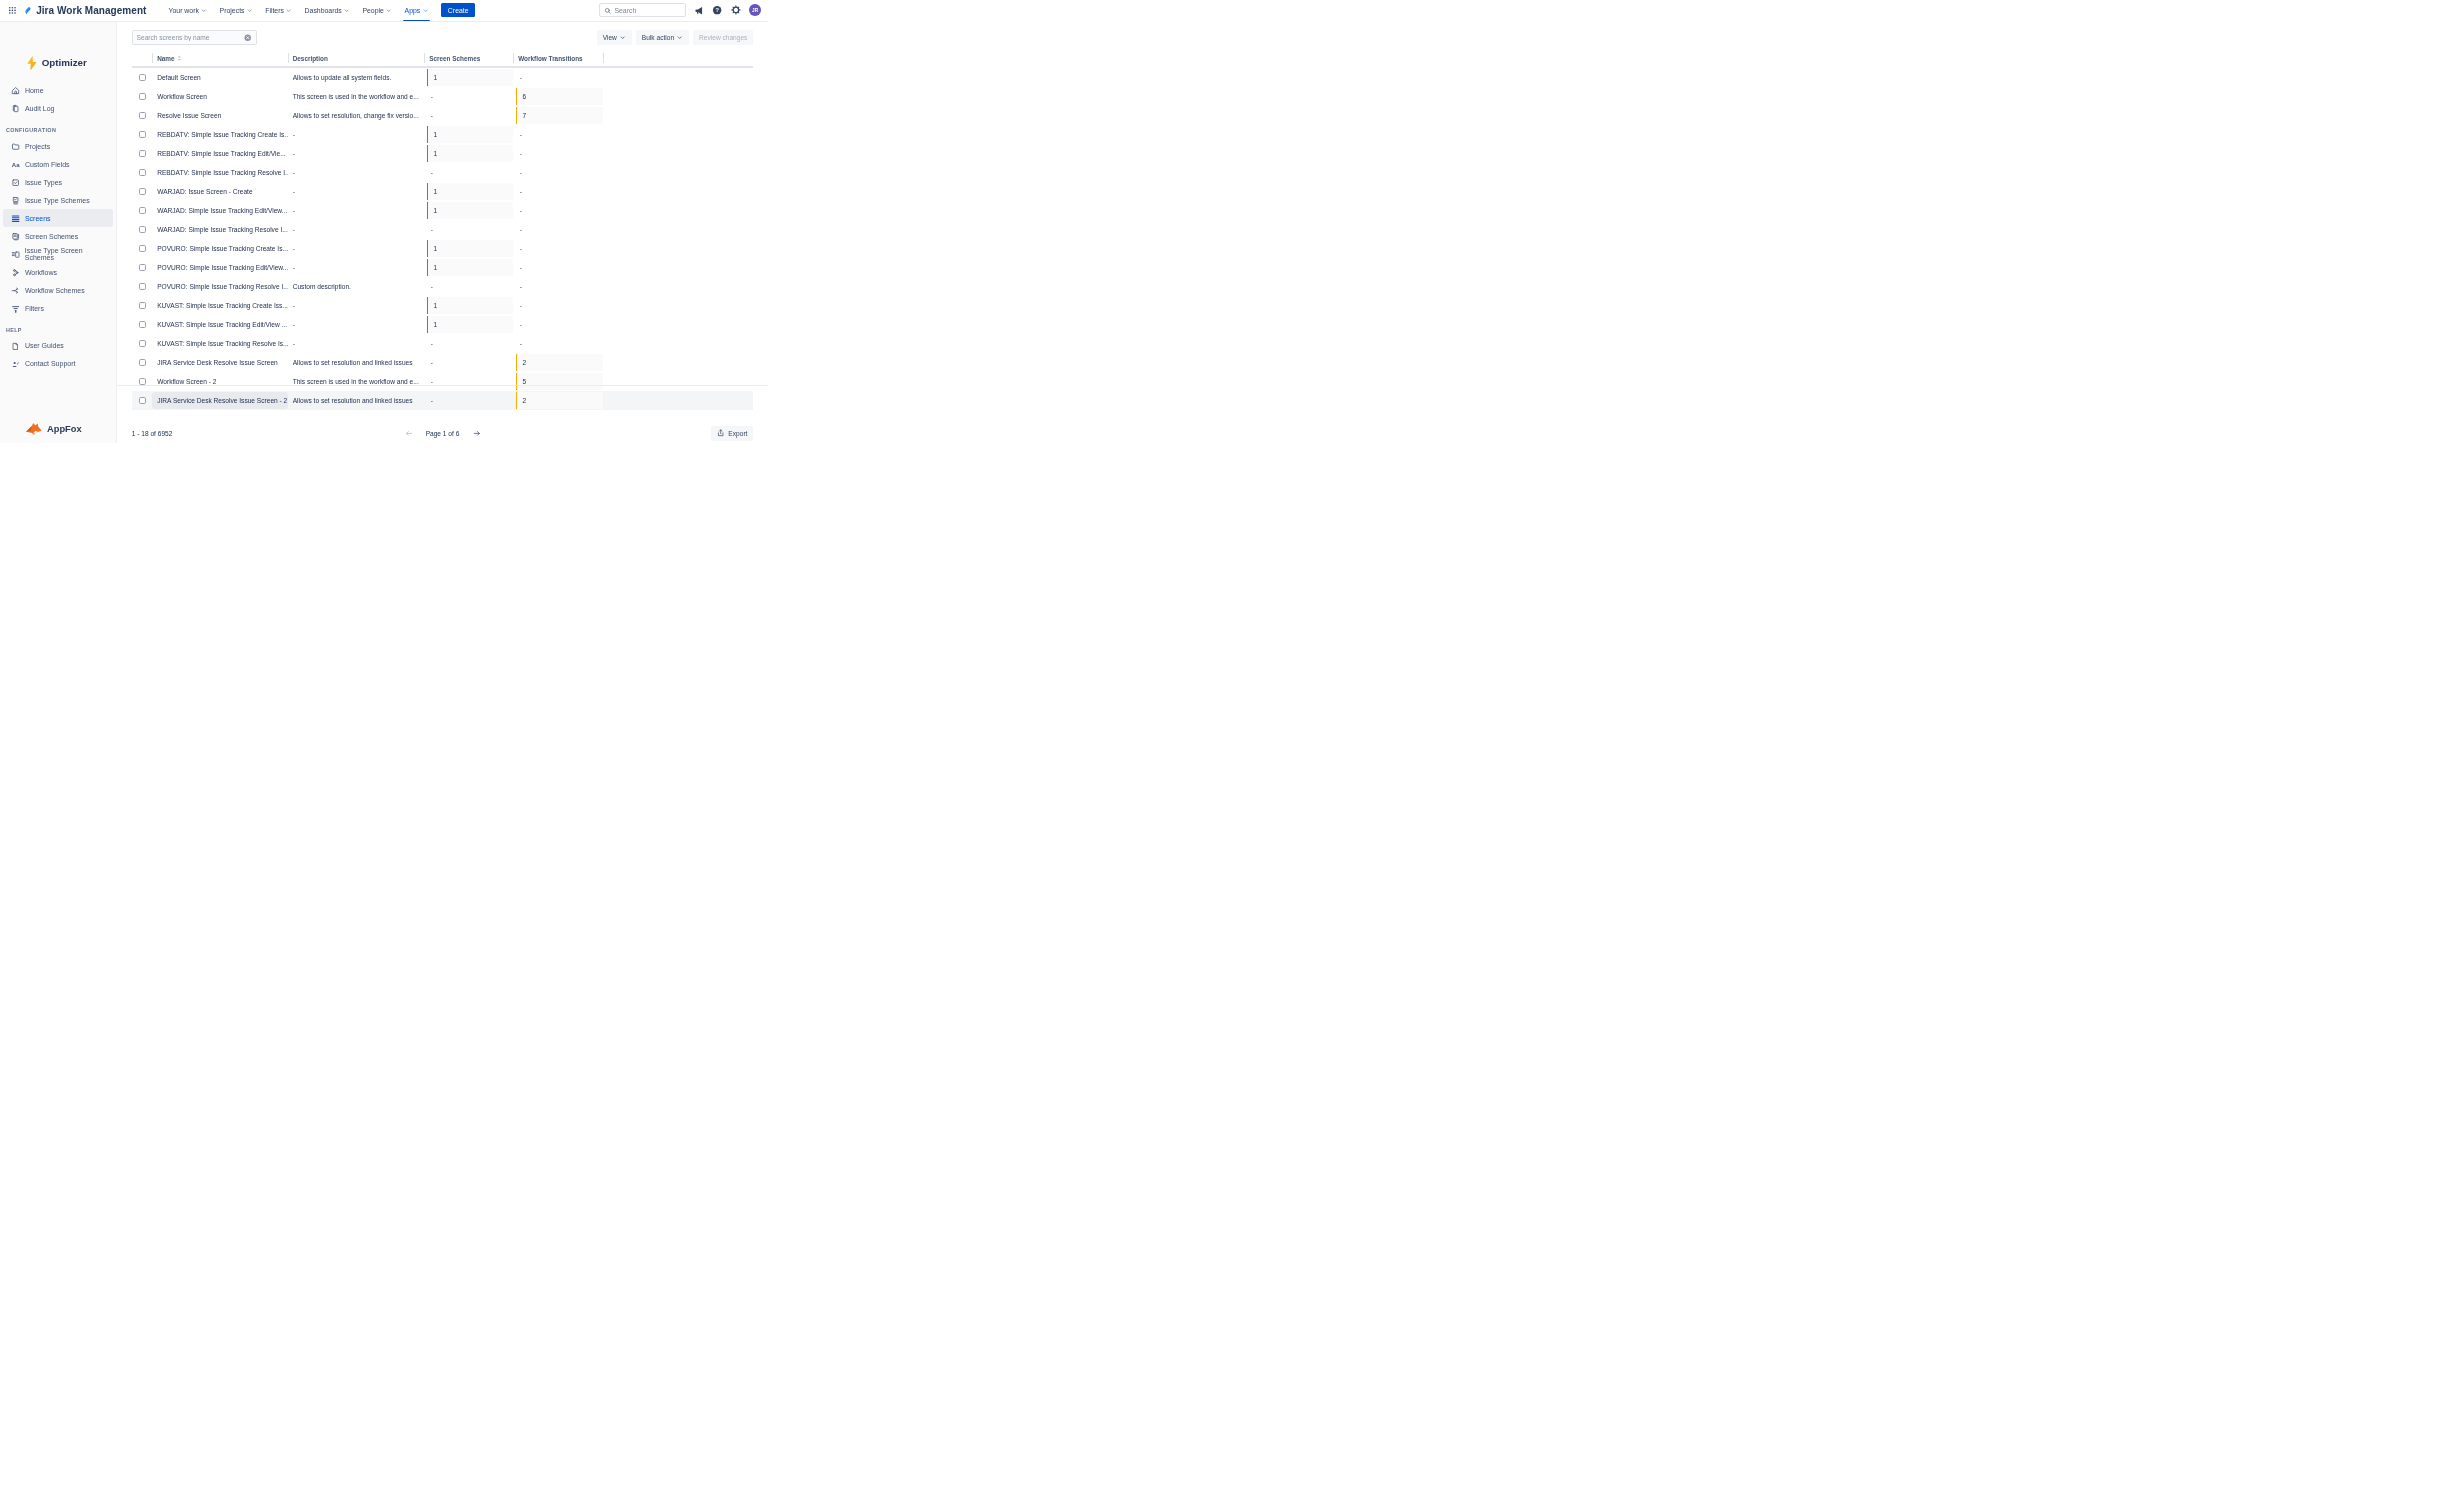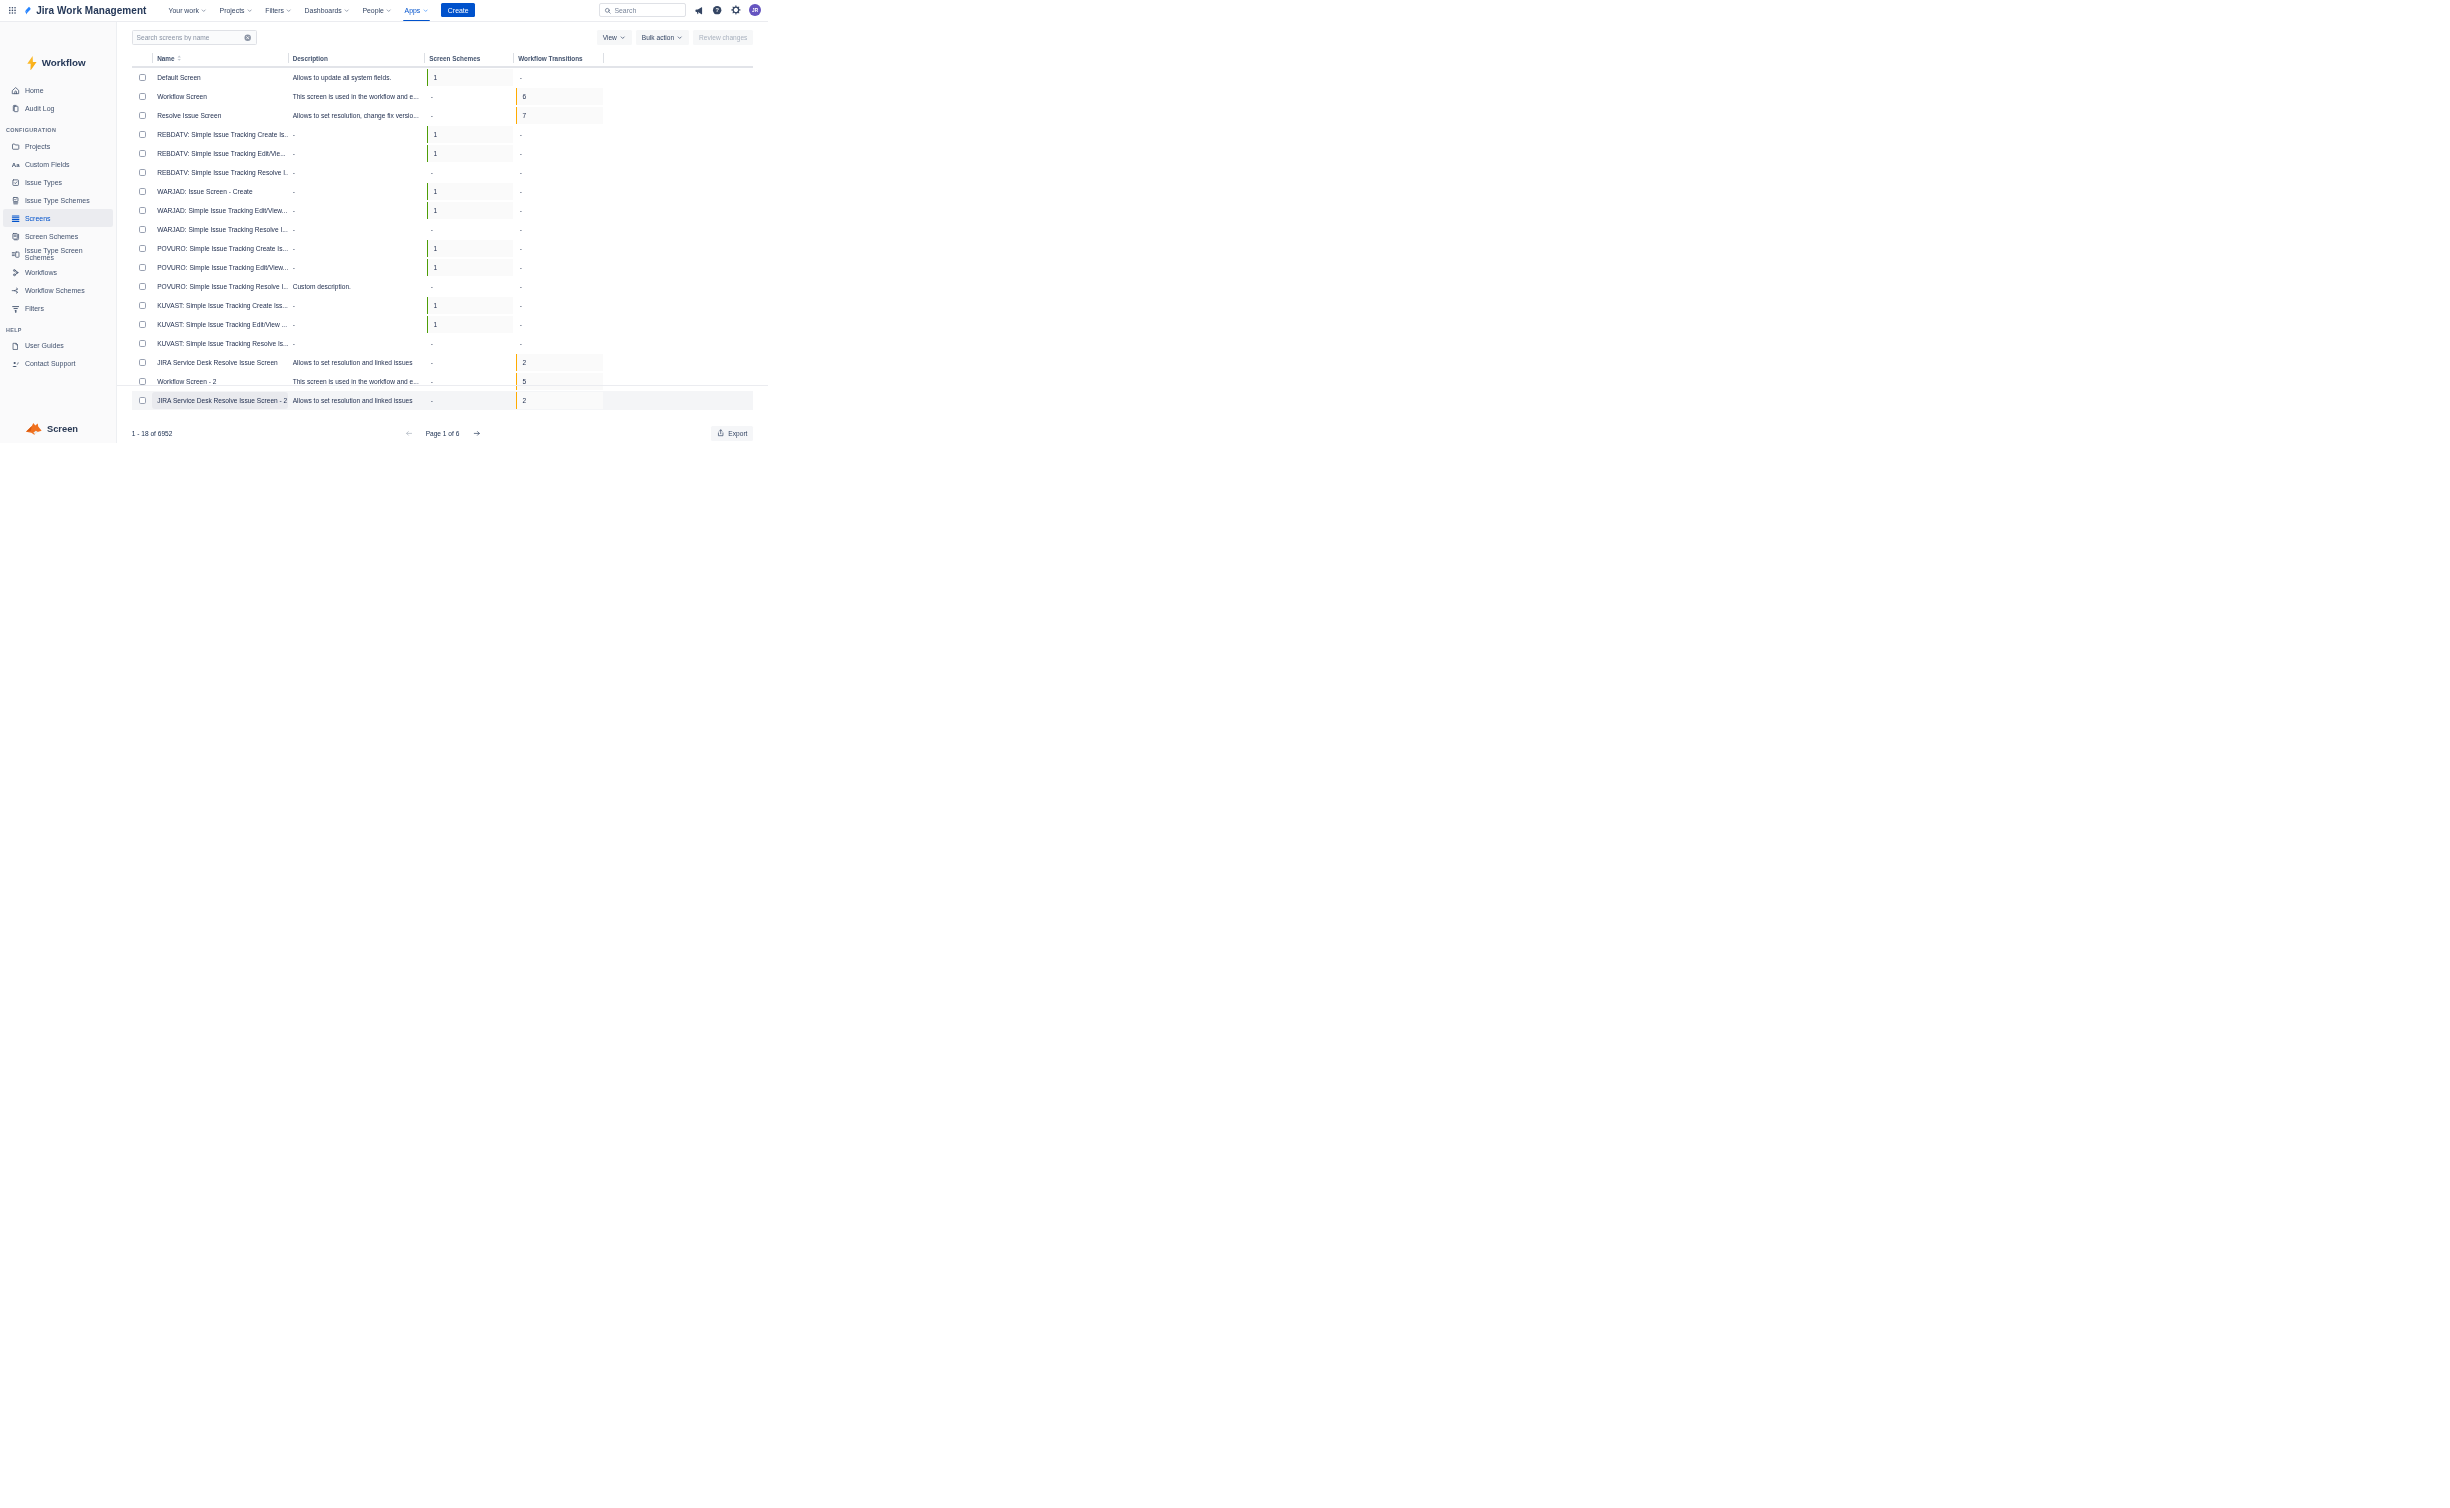--- a/index.html
+++ b/index.html
@@ -271,21 +271,21 @@
       <svg width="11.8" height="14.7" viewBox="0 0 24 30">
         <defs>
           <linearGradient id="boltg" x1="0" y1="0" x2="1" y2="1">
             <stop offset="0" stop-color="#FFC53D"></stop>
               <stop offset="1" stop-color="#F5A100"></stop>
           </linearGradient>
         </defs>
         <path fill="url(#boltg)" d="M13.5 0 2.5 16h7L9 30l12.5-18h-7.5z"></path>
       </svg>
     </span>
-    <span class="side-brand-name">Workflow</span>
+    <span class="side-brand-name">Optimizer</span>
   </div>
   <div class="side-list" id="side-list">
       <div class="side-item">
         <span class="si-icon">
           <svg width="9.3" height="9.3" viewBox="0 0 20 20" fill="none" stroke="currentColor" stroke-width="1.7" stroke-linecap="round" stroke-linejoin="round">
             <path d="M3.5 9.3 10 3.4l6.5 5.9v7.2H3.5z"></path>
             <path d="M8.2 16.5v-4a1.8 1.8 0 0 1 3.6 0v4"></path>
           </svg>
         </span>
         <span class="si-label">Home</span>
@@ -414,21 +414,21 @@
       </div>
     </div>
   <div class="side-footer">
     <span>
       <svg width="18.6" height="13.2" viewBox="0 0 38 27">
         <path fill="#F0701E" d="M2 20 14 8l3-6 4 5 5-4 1 6 7 9-10 3-5 5-6-4z"></path>
         <path fill="#E8F0F2" d="M17 22l4 3 5-5-4-2z"></path>
         <path fill="#D85A10" d="M14 8 2 20l10-2z"></path>
       </svg>
     </span>
-    <span class="side-footer-name">Screen</span>
+    <span class="side-footer-name">AppFox</span>
   </div>
 </aside>
 
 <main class="main">
 
   <div class="toolbar">
     <div class="screen-search">
       <input type="text" placeholder="Search screens by name" style="">
       <span class="clear-btn">
         <svg width="7.4" height="7.4" viewBox="0 0 16 16">

